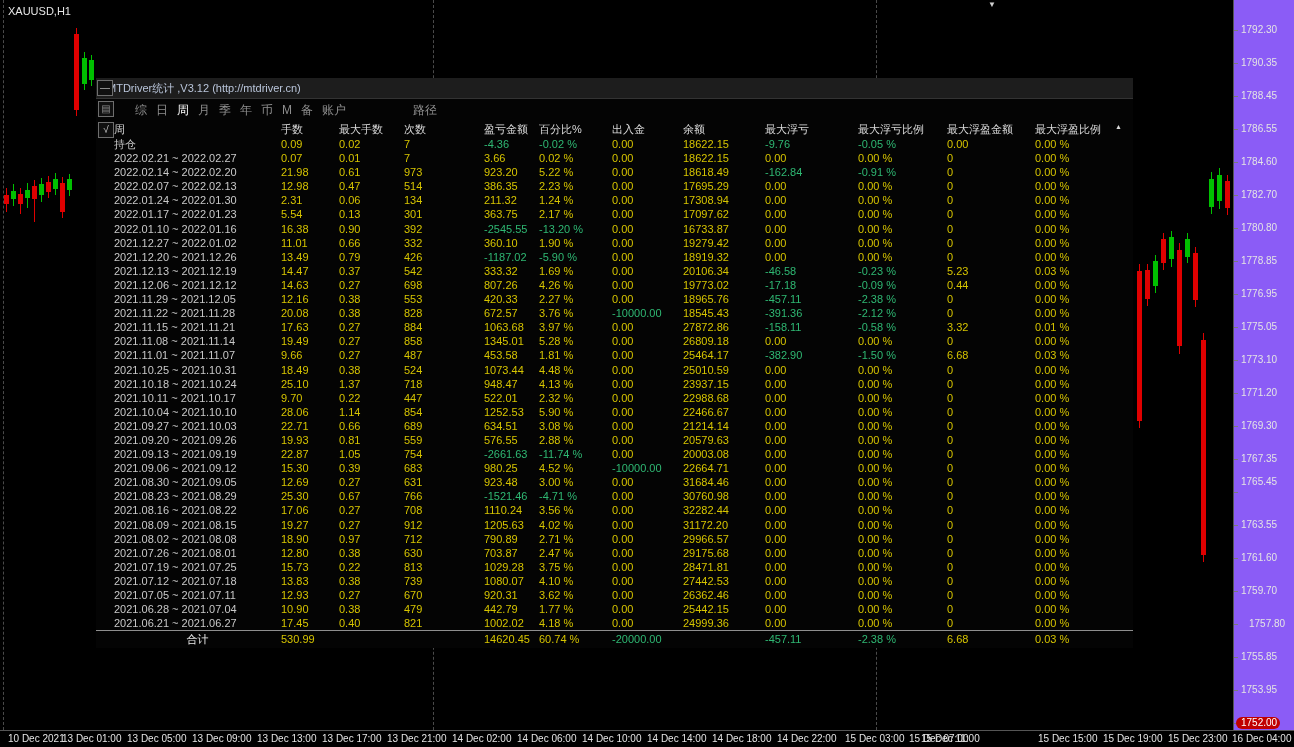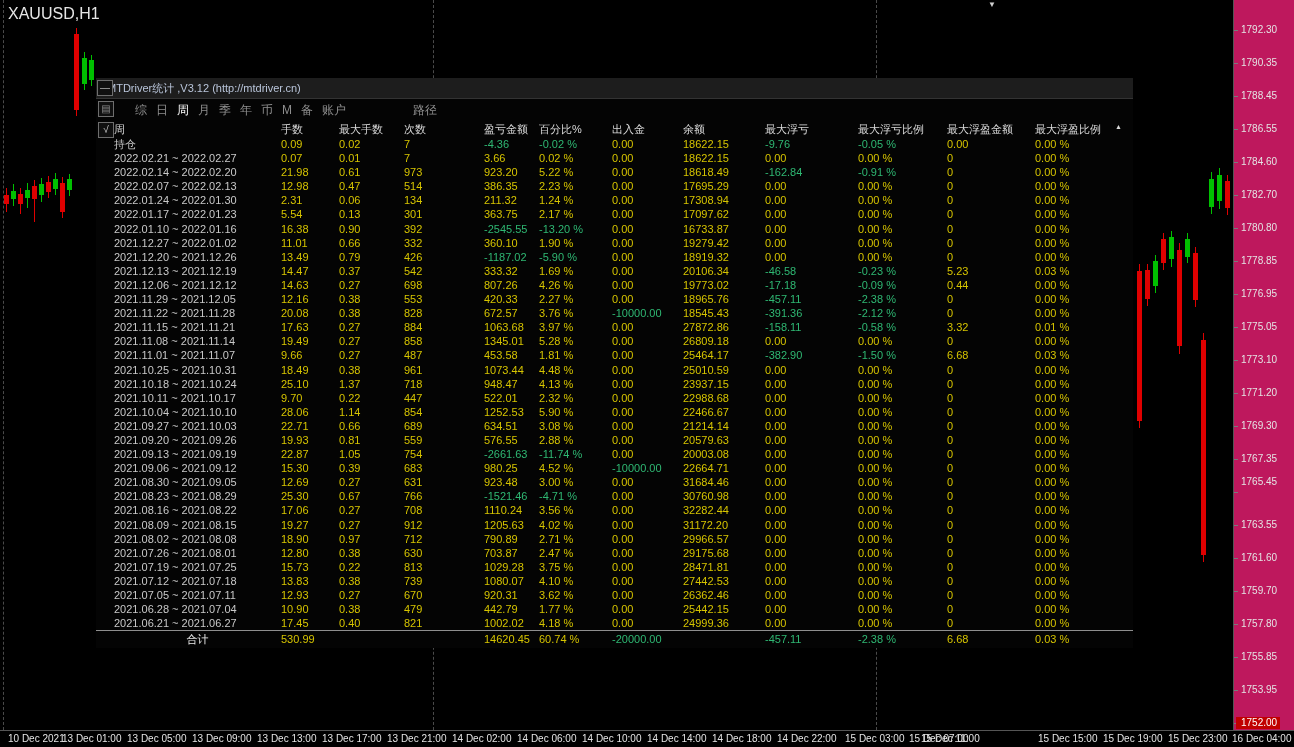--- a/index.html
+++ b/index.html
@@ -1,29 +1,29 @@
 <!DOCTYPE html>
 <html><head>
 <meta charset="utf-8">
 <style>
   html,body{margin:0;padding:0;background:#000;}
   #screen{position:relative;width:1294px;height:747px;background:#000;overflow:hidden;
           font-family:"Liberation Sans",sans-serif;}
   
-  .symbol{position:absolute;left:8px;top:5px;font-size:16px;color:#e6e6e6;z-index:3;}
+  .symbol{position:absolute;left:8px;top:5px;font-size:11px;color:#e6e6e6;z-index:3;}
   .candle-layer{position:absolute;left:0;top:0;right:61px;bottom:17px;z-index:1;}
   .wick{position:absolute;width:1px;}
   .cbody{position:absolute;width:5px;}
   .vsep{position:absolute;top:0;height:730px;width:0;border-left:1px dashed #4a4a4a;z-index:0;}
   .marker{position:absolute;font-size:8px;color:#cfcfcf;z-index:2;line-height:8px;}
   
-  .price-axis{position:absolute;right:0;top:0;width:60px;height:730px;background:#be185d;z-index:4;}
+  .price-axis{position:absolute;right:0;top:0;width:60px;height:730px;background:#8b5cf6;z-index:4;}
   .axis-vline{position:absolute;right:60px;top:0;width:1px;height:730px;background:#555;z-index:4;}
   .plabel{position:absolute;left:7px;font-size:10px;color:#e4e4e4;line-height:12px;white-space:nowrap;}
-  .plabel.current{background:#c00000;color:#fff;left:2px;padding:0 3px 0 5px;}
+  .plabel.current{background:#c00000;color:#fff;left:2px;padding:0 3px 0 5px;border-radius:6px;}
   .ptick{position:absolute;left:0;width:4px;height:1px;background:#7a7a7a;}
   
   .time-axis{position:absolute;left:0;right:0;bottom:0;height:16px;background:#000;border-top:1px solid #555;z-index:5;}
   .tlabel{position:absolute;top:2px;font-size:10px;color:#e4e4e4;white-space:nowrap;}
   
   .panel{position:absolute;left:96px;top:78px;width:1037px;background:#040404;z-index:10;}
   .titlebar{height:20px;background:#1d1d1d;border-bottom:1px solid #333;position:relative;}
   .title{position:absolute;left:11px;top:3px;font-size:11px;color:#b9c5da;white-space:nowrap;}
   .sq-btn{position:absolute;width:14px;height:14px;border:1px solid #6e6e6e;background:#101010;
           color:#b0b0b0;font-size:10px;line-height:13px;text-align:center;z-index:12;}
@@ -143,21 +143,21 @@
       <div class="plabel" style="top: 453px;">1767.35</div>
       <div class="ptick" style="top: 492px;"></div>
       <div class="plabel" style="top: 476px;">1765.45</div>
       <div class="ptick" style="top: 525px;"></div>
       <div class="plabel" style="top: 519px;">1763.55</div>
       <div class="ptick" style="top: 558px;"></div>
       <div class="plabel" style="top: 552px; text-align: right;">1761.60</div>
       <div class="ptick" style="top: 591px;"></div>
       <div class="plabel" style="top: 585px;">1759.70</div>
       <div class="ptick" style="top: 624px;"></div>
-      <div class="plabel" style="top: 618px;">1757.80</div>
+      <div class="plabel" style="top: 618px; margin-left: 8px;">1757.80</div>
       <div class="ptick" style="top: 657px;"></div>
       <div class="plabel" style="top: 651px;">1755.85</div>
       <div class="ptick" style="top: 690px;"></div>
       <div class="plabel" style="top: 684px;">1753.95</div>
       <div class="ptick" style="top: 723px;"></div>
       <div class="plabel current" style="top: 717px;">1752.00</div>
     </div>
   <div class="time-axis" id="time-axis">
       <div class="tlabel" style="left: 8px;">10 Dec 2021</div>
       <div class="tlabel" style="left: 62px;">13 Dec 01:00</div>
@@ -439,21 +439,21 @@
           <span class="cell pos">25464.17</span>
           <span class="cell neg">-382.90</span>
           <span class="cell neg">-1.50 %</span>
           <span class="cell pos">6.68</span>
           <span class="cell pos">0.03 %</span>
         </div>
         <div class="grid trow">
           <span class="cell lab">2021.10.25 ~ 2021.10.31</span>
           <span class="cell pos">18.49</span>
           <span class="cell pos">0.38</span>
-          <span class="cell pos">961</span>
+          <span class="cell pos">524</span>
           <span class="cell pos">1073.44</span>
           <span class="cell pos">4.48 %</span>
           <span class="cell pos">0.00</span>
           <span class="cell pos">25010.59</span>
           <span class="cell pos">0.00</span>
           <span class="cell pos">0.00 %</span>
           <span class="cell pos">0</span>
           <span class="cell pos">0.00 %</span>
         </div>
         <div class="grid trow">

